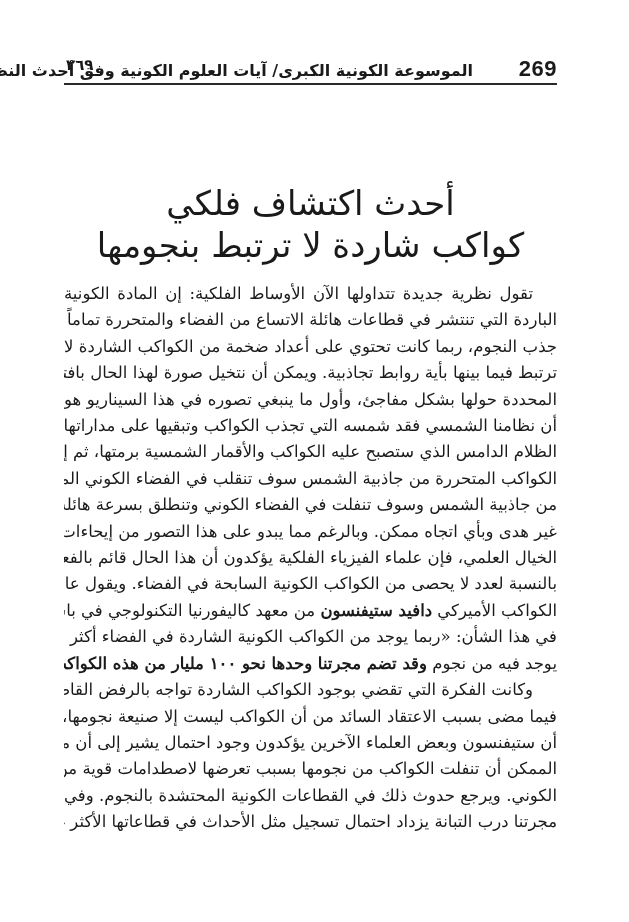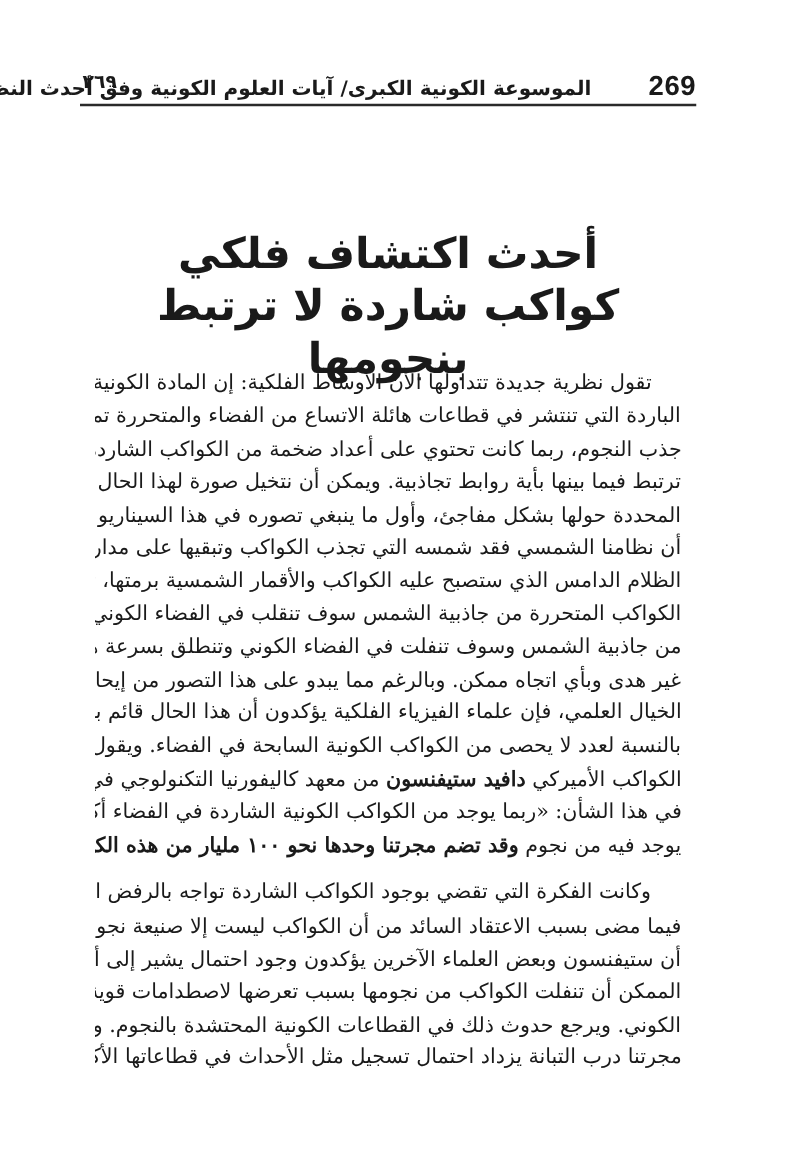--- a/index.html
+++ b/index.html
@@ -58,42 +58,42 @@
     background: #2a2a2a;
   }
   .title-block {
     position: absolute;
     left: 64px;
     top: 182px;
     width: 493px;
     direction: rtl;
     text-align: center;
     font-family: "DejaVu Sans", sans-serif;
-    font-weight: bold;
+    font-weight: normal;
   }
   .title-line {
     display: block;
     font-size: 34px;
     line-height: 42px;
     letter-spacing: -0.5px;
   }
   .body-text {
     position: absolute;
     left: 64px;
     top: 281px;
     width: 493px;
     direction: rtl;
     text-align: justify;
     text-align-last: right;
     font-family: "DejaVu Serif", serif;
     font-size: 16.5px;
     line-height: 26.4px;
   }
   .para {
-    margin: 12px;
+    margin: 0;
   }
   .line {
     display: block;
     text-align: justify;
     text-align-last: justify;
     white-space: nowrap;
     overflow: hidden;
   }
   .line.last {
     text-align-last: right;

